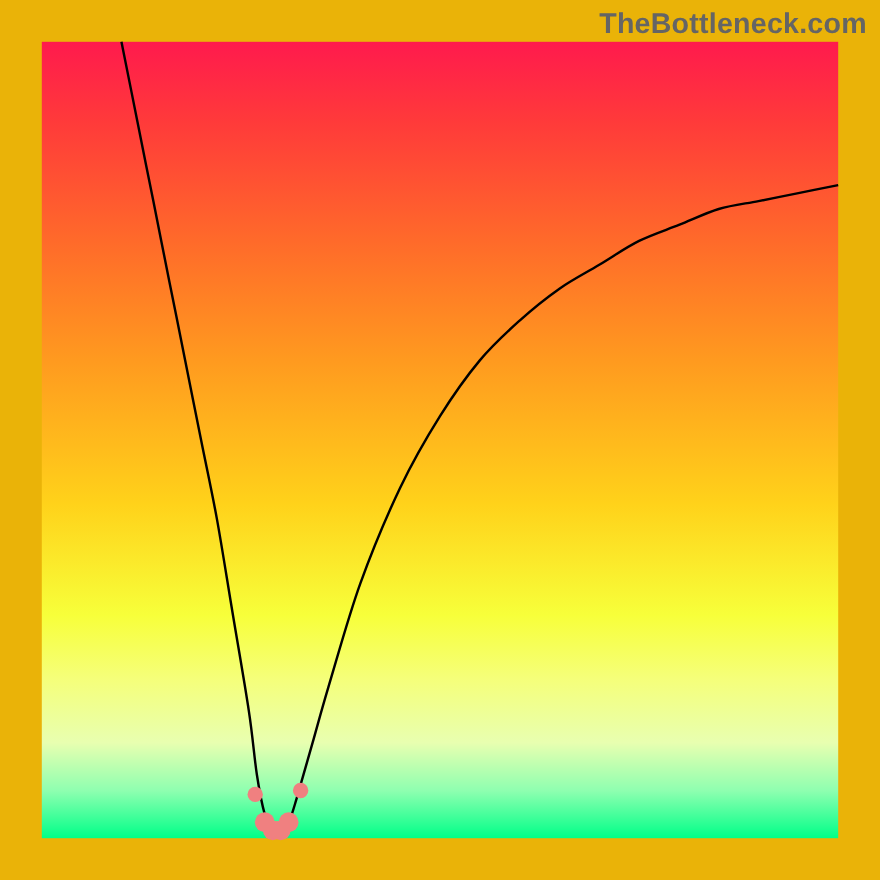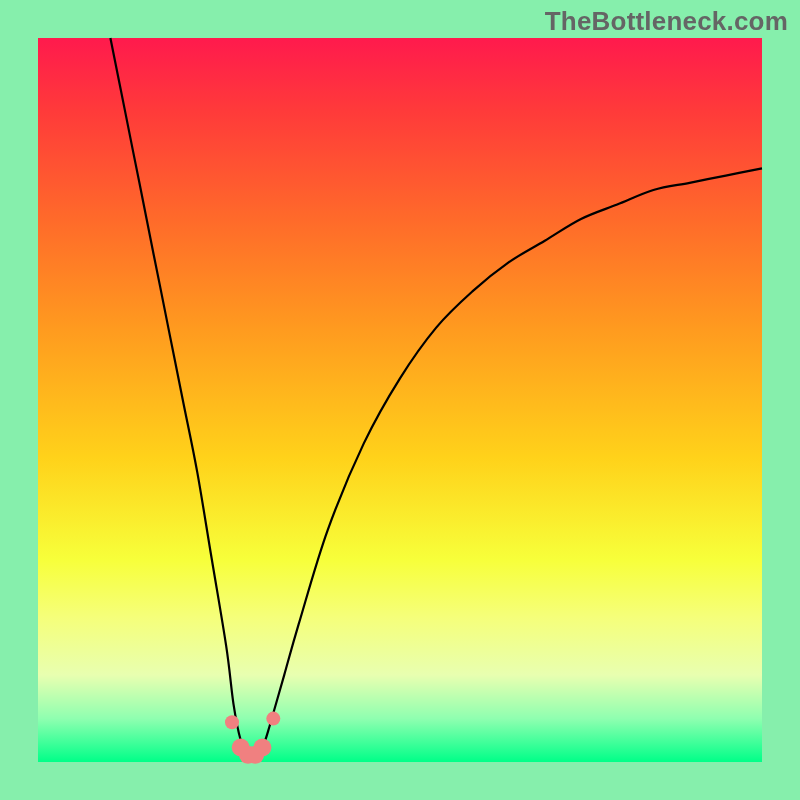--- a/index.html
+++ b/index.html
@@ -10,21 +10,21 @@
     background: #000;
     overflow: hidden;
     font-family: Arial, Helvetica, sans-serif;
   }
   .frame {
     position: absolute;
     left: 0;
     top: 0;
     width: 800px;
     height: 800px;
-    background: #86efac;
+    background: #eab308;
   }
   .plot-area {
     position: absolute;
     left: 38px;
     top: 38px;
     width: 724px;
     height: 724px;
     
     background: linear-gradient(
       to bottom,

